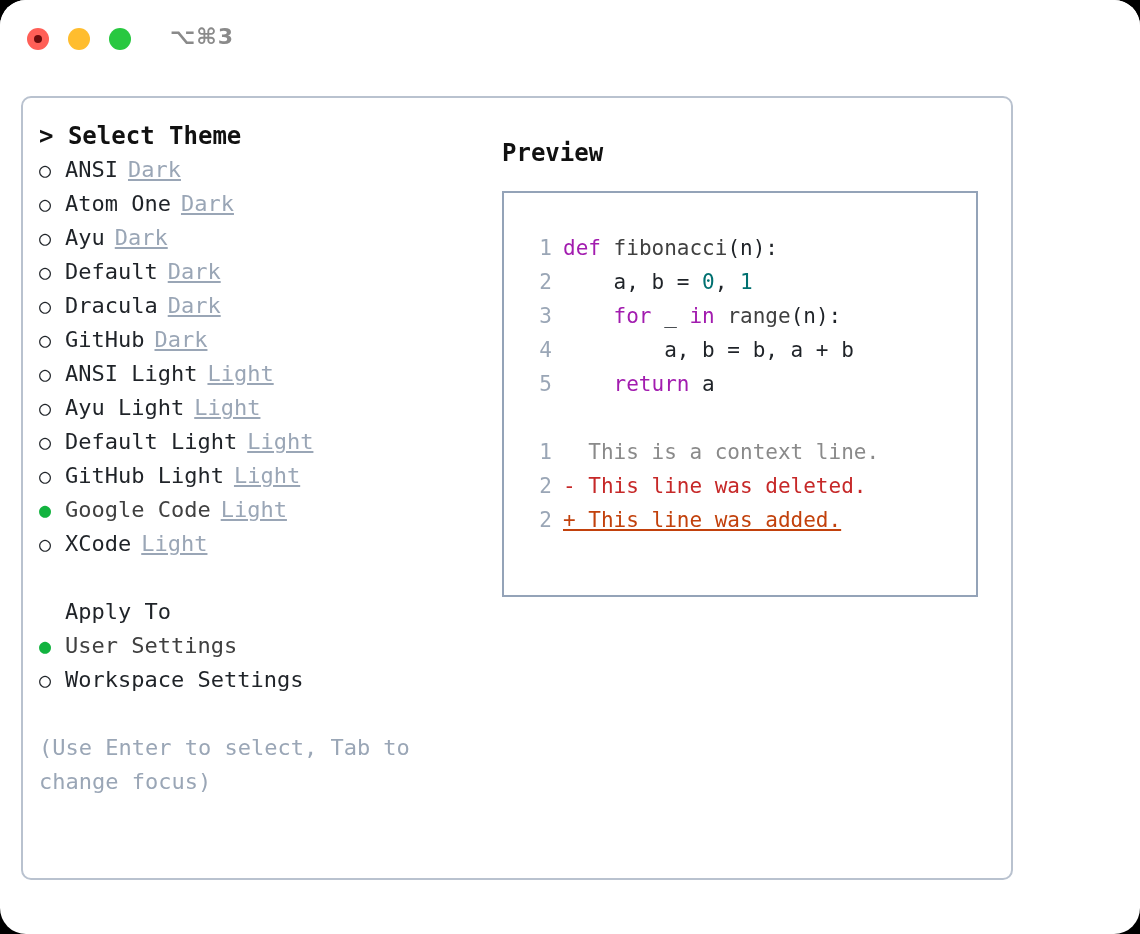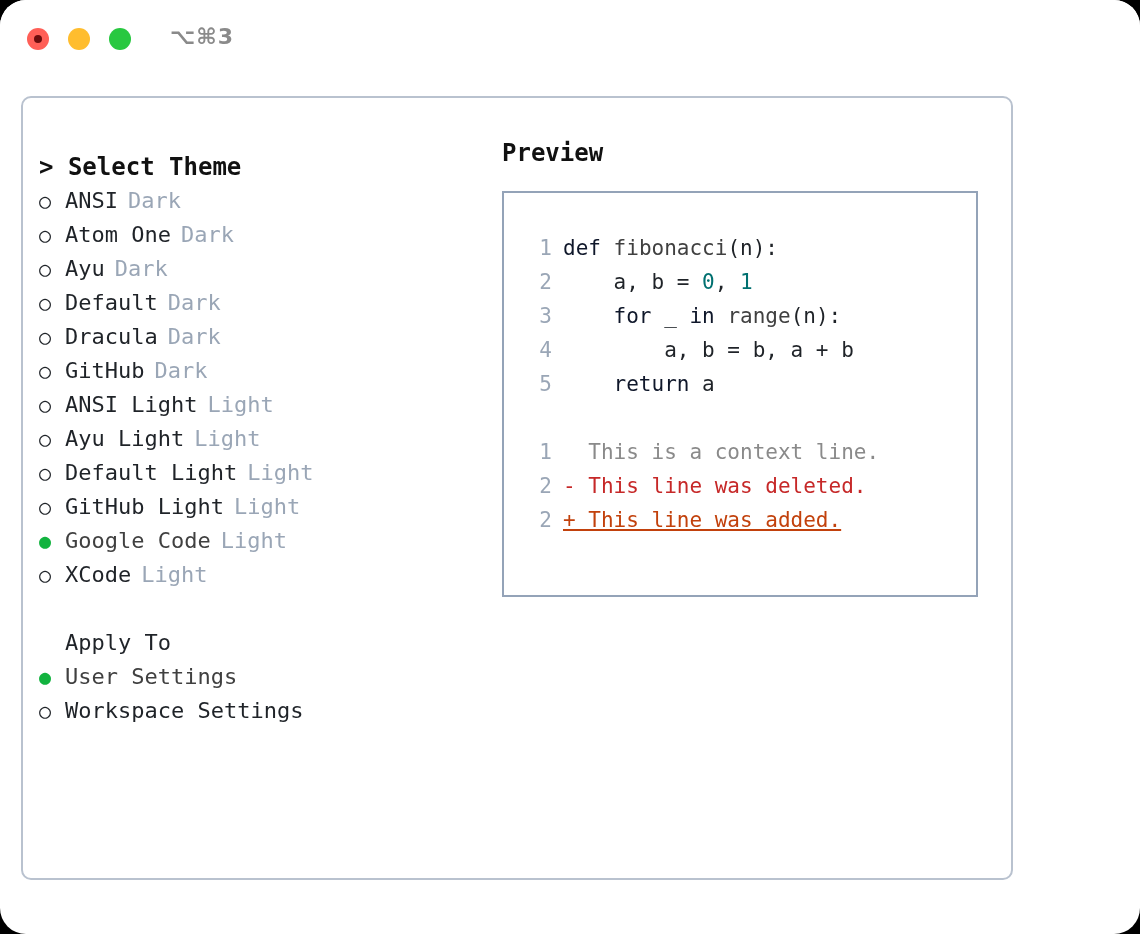--- a/index.html
+++ b/index.html
@@ -78,21 +78,21 @@
     height: 784px;
     border: 2px solid #b9c2cf;
     border-radius: 10px;
     background: #ffffff;
     box-sizing: border-box;
   }
 
   .col-left {
     position: absolute;
     left: 16px;
-    top: 52px;
+    top: 21px;
     width: 450px;
   }
   .col-right {
     position: absolute;
     left: 479px;
     top: 38px;
     width: 490px;
   }
 
   
@@ -116,20 +116,21 @@
     flex: none;
     color: #1f2328;
     font-size: 20px;
   }
   .bullet.sel { color: #12b33f; }
   .name { color: #1f2328; }
   .name.sel { color: #404040; }
   .tag {
     color: #9aa6b6;
     margin-left: 10px;
+    text-decoration: underline;
   }
 
   .group-title {
     font-size: 22px;
     color: #1f2328;
     line-height: 34px;
     padding-left: 26px;
     white-space: pre;
   }
 
@@ -169,21 +170,21 @@
   }
   .lnum {
     display: inline-block;
     width: 30px;
     text-align: right;
     flex: none;
     color: #9aa6b6;
   }
   .ltext { margin-left: 11px; }
 
-  .tok-kw   { color: #0f172a; }
+  .tok-kw   { color: #a21caf; }
   .tok-fn   { color: #404040; }
   .tok-num  { color: #007070; }
   .tok-txt  { color: #1f2328; }
   .tok-ctx  { color: #8a8a8a; }
   .tok-del  { color: #c62828; }
   .tok-add  { color: #c2410c; text-decoration: underline; }
 
   .blank-line { height: 34px; }
 </style>
 </head>
@@ -222,20 +223,21 @@
 
       <div class="spacer-lg"></div>
 
       <div class="group-title">Apply To</div>
 
       <div id="apply-list">
           <div class="row"><span class="bullet sel">●</span><span class="name sel">User Settings</span></div>
           <div class="row"><span class="bullet">○</span><span class="name">Workspace Settings</span></div>
         </div>
 
+      <div class="hint">(Use Enter to select, Tab to change focus)</div>
     </div>
 
     <div class="col-right">
       <div class="preview-title">Preview</div>
 
       <div class="preview-box">
         <div id="code-sample">
             <div class="code-line"><span class="lnum">1</span><span class="ltext"><span class="tok-kw">def</span><span class="tok-txt"> </span><span class="tok-fn">fibonacci</span><span class="tok-txt">(n):</span></span></div>
             <div class="code-line"><span class="lnum">2</span><span class="ltext"><span class="tok-txt">    a, b = </span><span class="tok-num">0</span><span class="tok-txt">, </span><span class="tok-num">1</span></span></div>
             <div class="code-line"><span class="lnum">3</span><span class="ltext"><span class="tok-txt">    </span><span class="tok-kw">for</span><span class="tok-txt"> _ </span><span class="tok-kw">in</span><span class="tok-txt"> </span><span class="tok-fn">range</span><span class="tok-txt">(n):</span></span></div>

